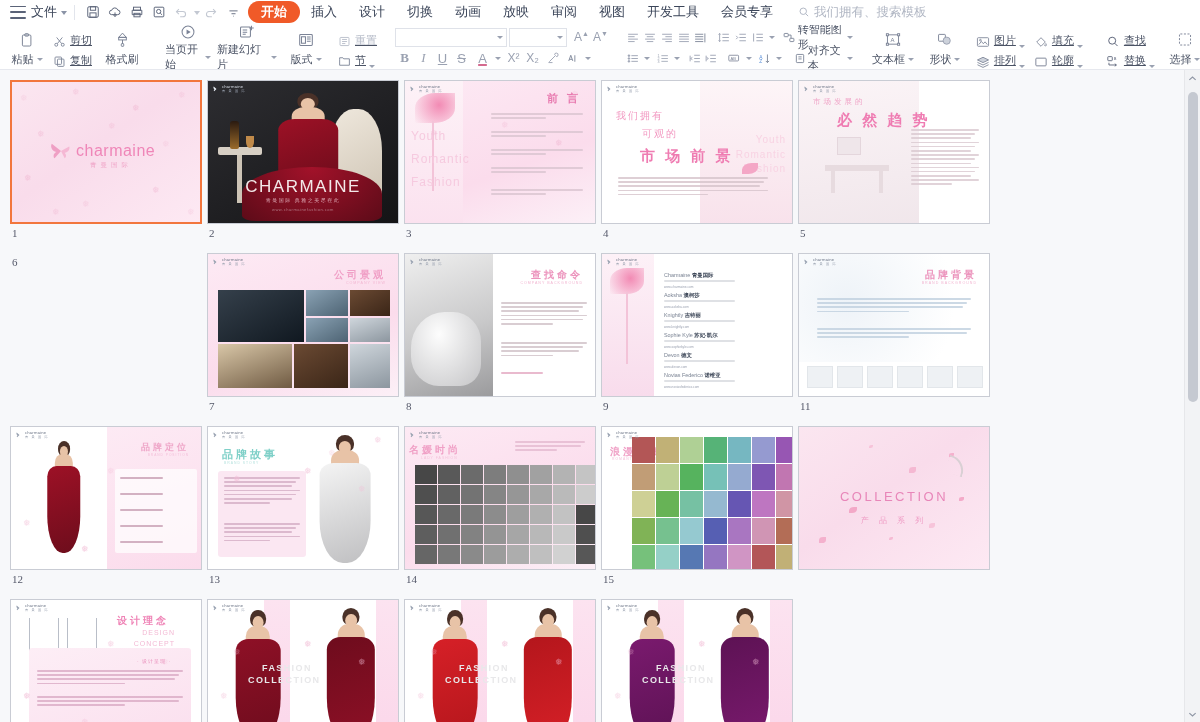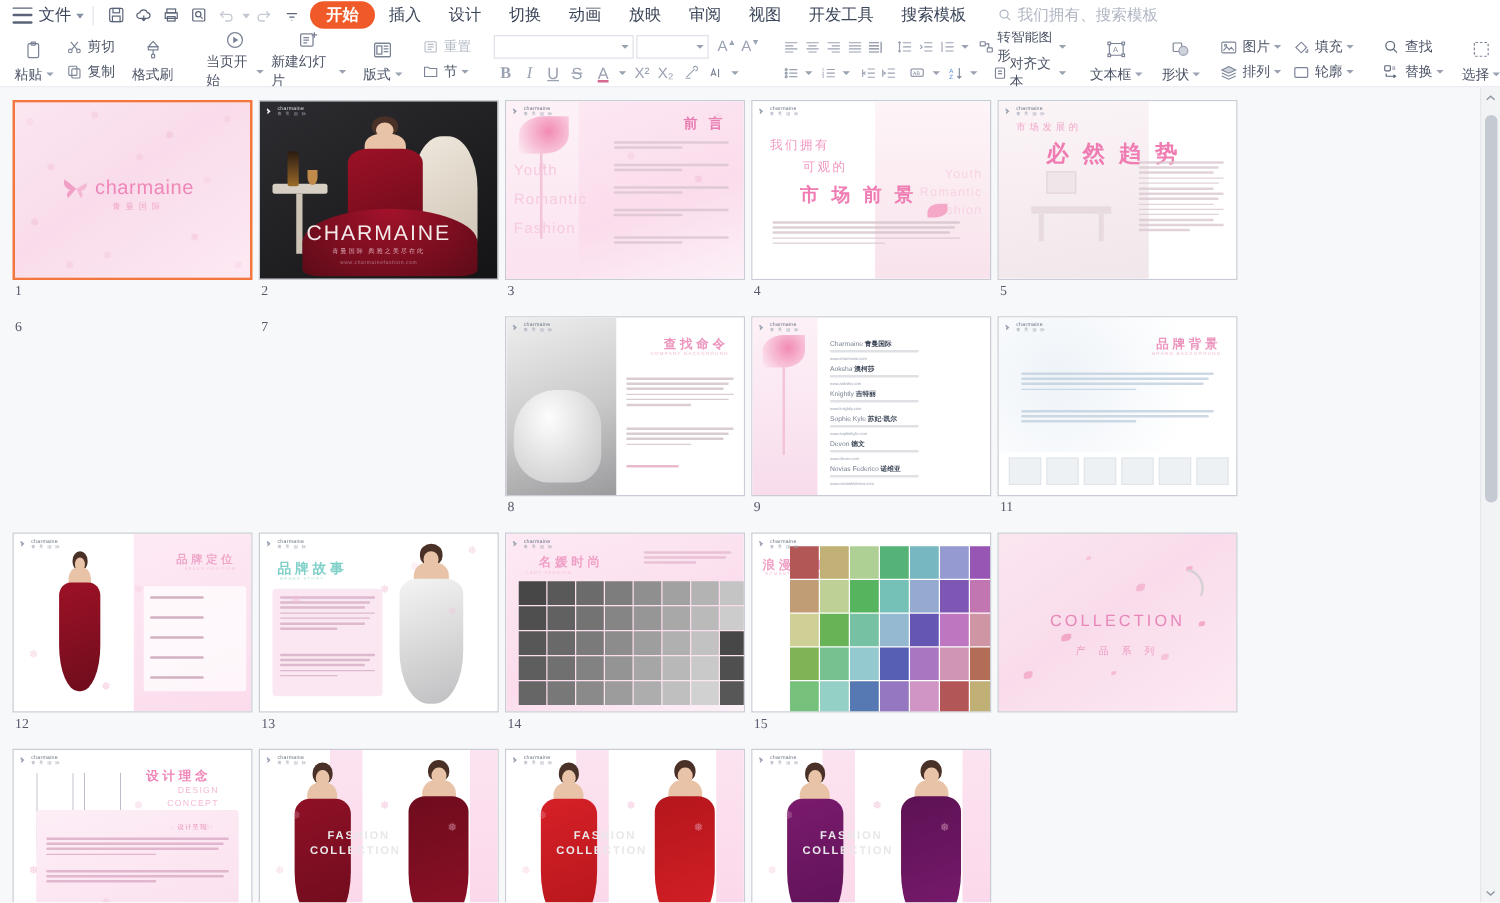--- a/index.html
+++ b/index.html
@@ -53,21 +53,21 @@
   .bigbtn {
     width:40px; display:flex; flex-direction:column; align-items:center; justify-content:center;
     padding-top:1px;
   }
   .bigbtn .gl { height:22px; display:flex; align-items:center; justify-content:center; color:#5a6378;}
   .bigbtn .lb { font-size:11px; color:#4b5365; margin-top:1px; display:flex; align-items:center;}
   .bigbtn.wide { width:auto; min-width:52px; padding:0 3px;}
   .tinycaret { width:0;height:0;border-left:3px solid transparent;border-right:3px solid transparent;border-top:3.5px solid #9aa1b1;margin-left:3px;}
 
   .stack { display:flex; flex-direction:column; justify-content:center; }
-  .smallbtn { display:flex; align-items:center; height:20px; padding:0 4px; font-size:11px; color:#4b5365; white-space:nowrap;}
+  .smallbtn { display:flex; align-items:flex-end; height:20px; padding:0 4px; font-size:11px; color:#4b5365; white-space:nowrap;text-decoration:underline;}
   .smallbtn .gl { width:16px; display:flex; align-items:center; justify-content:center; color:#5a6378; margin-right:3px;}
 
   .rowline { display:flex; align-items:center; height:21px; }
   .ic { width:20px; height:19px; display:flex; align-items:center; justify-content:center; color:#6b7governa;}
   .ic { color:#6b7388; }
 
   .fontbox {
     height:19px; border:1px solid #dfe2e9; background:#fff; display:flex; align-items:center;
     justify-content:flex-end; padding-right:3px; margin-right:2px;
   }
@@ -224,21 +224,21 @@
   <div class="menu-items">
     <span class="menu-item active">开始</span>
     <span class="menu-item">插入</span>
     <span class="menu-item">设计</span>
     <span class="menu-item">切换</span>
     <span class="menu-item">动画</span>
     <span class="menu-item">放映</span>
     <span class="menu-item">审阅</span>
     <span class="menu-item">视图</span>
     <span class="menu-item">开发工具</span>
-    <span class="menu-item">搜索模板</span>
+    <span class="menu-item">会员专享</span>
   </div>
 
   <div class="search-wrap">
     <svg width="12" height="12" viewBox="0 0 16 16" fill="none" stroke="#b0b6c3" stroke-width="1.3">
         <circle cx="7" cy="7" r="4.3"></circle>
         <path d="M10.2 10.2 13.5 13.5"></path>
       </svg>
     <span>我们拥有、搜索模板</span>
   </div>
 </div>
@@ -760,21 +760,21 @@
           <div class="logo">
             <svg class="lmark" viewBox="0 0 10 10">
               <path d="M5 5 1 1.5C.2 2.6.6 4.6 2.2 5.3 1 5.8.8 7.4 1.7 8.2L5 5z" fill="#9aa3b2"></path>
             </svg>
             <span class="ltxt">
               <b>charmaine</b>
               <span>青 曼 国 际</span>
             </span>
           </div>
           <div class="s-abs" style="left:14px;top:16px;font-size:7.5px;color:#f0a7c9;letter-spacing:3px;">市场发展的</div>
-          <div class="s-abs big-cn" style="left:38px;top:30px;font-size:18px;color:#ef7cb2;">必 然 趋 势</div>
+          <div class="s-abs big-cn" style="left:38px;top:30px;font-size:15px;color:#ef7cb2;">必 然 趋 势</div>
           <div class="body-lines" style="left:112px;top:48px;width:68px">
             <i style="width:68px;background:#d9c8cf"></i>
             <i style="width:64px;background:#d9c8cf"></i>
             <i style="width:60px;background:#d9c8cf"></i>
             <i style="width:68px;background:#d9c8cf"></i>
             <i style="width:64px;background:#d9c8cf"></i>
             <i style="width:60px;background:#d9c8cf"></i>
             <i style="width:68px;background:#d9c8cf"></i>
             <i style="width:64px;background:#d9c8cf"></i>
             <i style="width:60px;background:#d9c8cf"></i>
@@ -784,20 +784,42 @@
             <i style="width:68px;background:#d9c8cf"></i>
             <i style="width:41px;background:#d9c8cf"></i>
           </div>
         </div>
         <div class="snum">5</div>
       </div>
       <div class="cell">
         <div class="snum">6</div>
       </div>
       <div class="cell">
+        <div class="thumb">
+          <div class="pinkbg2"></div>
+          <div class="logo">
+            <svg class="lmark" viewBox="0 0 10 10">
+              <path d="M5 5 1 1.5C.2 2.6.6 4.6 2.2 5.3 1 5.8.8 7.4 1.7 8.2L5 5z" fill="#9aa3b2"></path>
+            </svg>
+            <span class="ltxt">
+              <b>charmaine</b>
+              <span>青 曼 国 际</span>
+            </span>
+          </div>
+          <div class="s-abs big-cn ttl-pale" style="right:12px;top:14px;font-size:10px;">公司景观</div>
+          <div class="s-abs" style="right:12px;top:27px;font-size:3.6px;color:#f2b7d2;letter-spacing:1px;">COMPANY VIEW</div>
+          <div class="photo ph-night" style="left:10px;top:36px;width:86px;height:52px"></div>
+          <div class="photo ph-glass" style="left:98px;top:36px;width:42px;height:26px"></div>
+          <div class="photo ph-warm" style="left:142px;top:36px;width:40px;height:26px"></div>
+          <div class="photo ph-glass" style="left:98px;top:64px;width:42px;height:24px"></div>
+          <div class="photo ph-office" style="left:142px;top:64px;width:40px;height:24px"></div>
+          <div class="photo ph-lobby" style="left:10px;top:90px;width:74px;height:44px"></div>
+          <div class="photo ph-warm" style="left:86px;top:90px;width:54px;height:44px"></div>
+          <div class="photo ph-office" style="left:142px;top:90px;width:40px;height:44px"></div>
+        </div>
         <div class="snum">7</div>
       </div>
       <div class="cell">
         <div class="thumb">
           <div class="whitebg"></div>
           <div class="s-abs" style="left:0;top:0;width:88px;bottom:0;background:linear-gradient(160deg,#efefef,#c9c9ca 55%,#9b9b9d)"></div>
           <div class="s-abs" style="left:6px;top:58px;width:70px;height:74px;background:radial-gradient(ellipse at 40% 30%,#fdfdfd,#c4c4c6);border-radius:48% 40% 30% 40%"></div>
           <div class="logo">
             <svg class="lmark" viewBox="0 0 10 10">
               <path d="M5 5 1 1.5C.2 2.6.6 4.6 2.2 5.3 1 5.8.8 7.4 1.7 8.2L5 5z" fill="#9aa3b2"></path>
@@ -1005,21 +1027,21 @@
           <div class="pinkbg2"></div>
           <div class="logo">
             <svg class="lmark" viewBox="0 0 10 10">
               <path d="M5 5 1 1.5C.2 2.6.6 4.6 2.2 5.3 1 5.8.8 7.4 1.7 8.2L5 5z" fill="#9aa3b2"></path>
             </svg>
             <span class="ltxt">
               <b>charmaine</b>
               <span>青 曼 国 际</span>
             </span>
           </div>
-          <div class="s-abs big-cn" style="left:26px;top:16px;font-size:10px;color:#f0a0c6">名媛时尚</div>
+          <div class="s-abs big-cn" style="left:4px;top:16px;font-size:10px;color:#f0a0c6">名媛时尚</div>
           <div class="s-abs" style="left:16px;top:29px;font-size:3.4px;color:#f4c2da;letter-spacing:1px;">LADY FASHION</div>
           <div class="body-lines" style="left:110px;top:14px;width:70px">
             <i style="width:70px;background:#e3b9cf"></i>
             <i style="width:66px;background:#e3b9cf"></i>
             <i style="width:42px;background:#e3b9cf"></i>
           </div>
           <div class="photo" style="left:10px;top:38px;width:22px;height:19px;background:hsl(0,0%,28%)"></div>
           <div class="photo" style="left:33px;top:38px;width:22px;height:19px;background:hsl(0,0%,35%)"></div>
           <div class="photo" style="left:56px;top:38px;width:22px;height:19px;background:hsl(0,0%,42%)"></div>
           <div class="photo" style="left:79px;top:38px;width:22px;height:19px;background:hsl(0,0%,49%)"></div>

